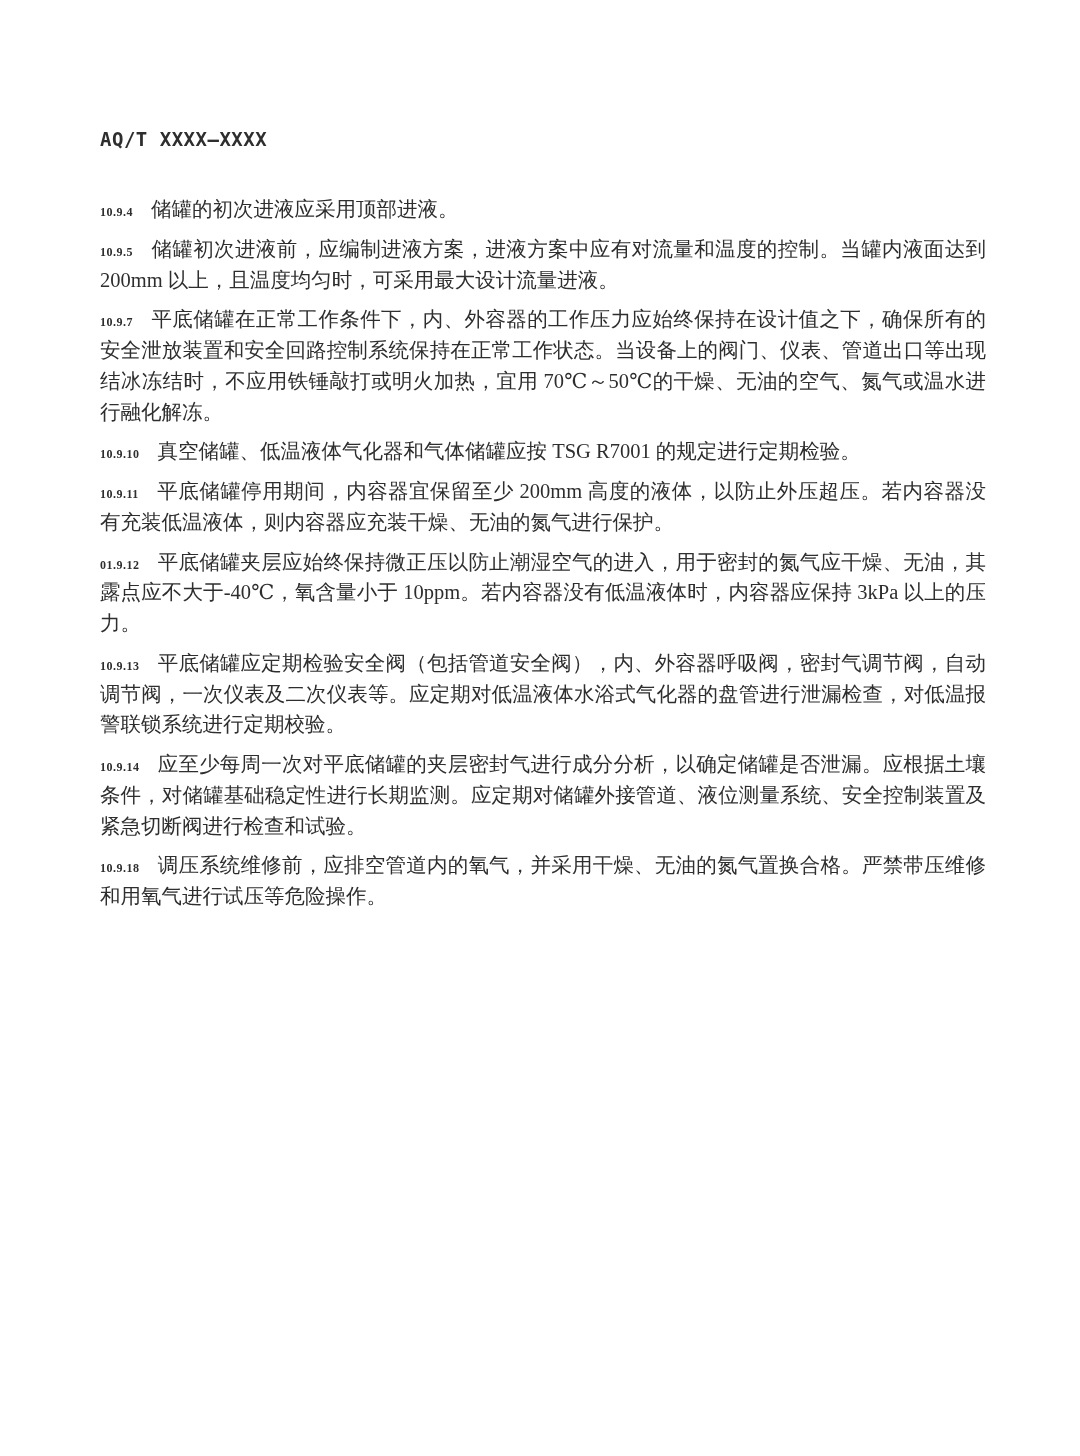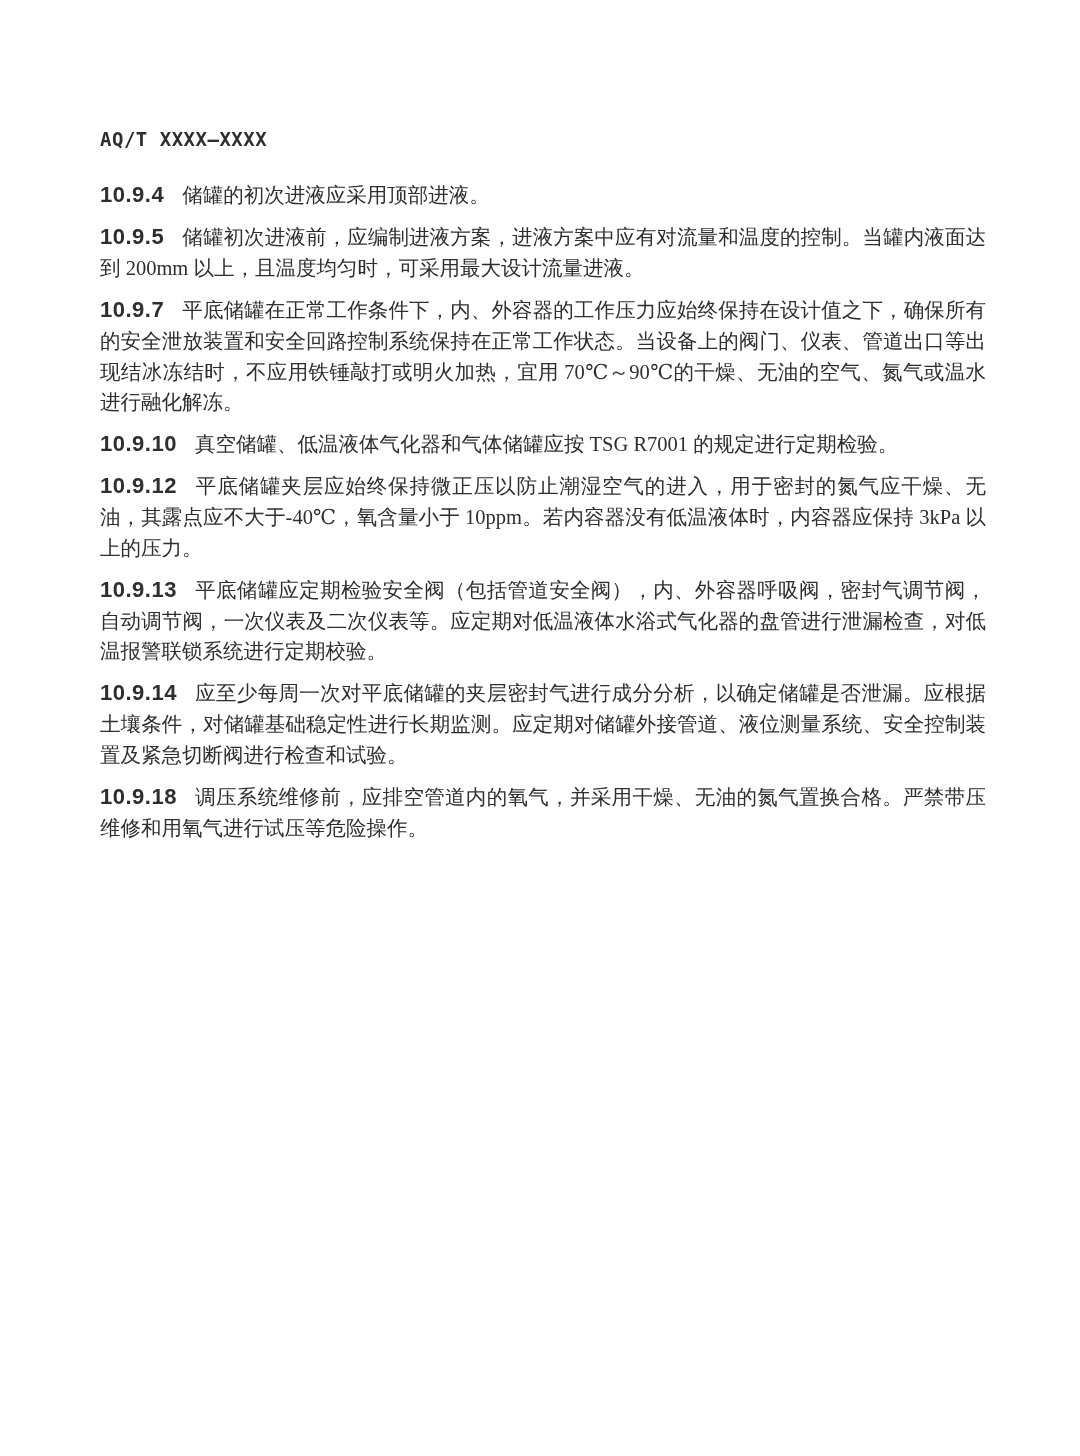--- a/index.html
+++ b/index.html
@@ -16,34 +16,34 @@
     padding: 128px 94px 0 100px;
     color: #2e2e2e;
     font-family: "Liberation Serif", "DejaVu Serif", serif;
   }
   .doc-header {
     font-family: "DejaVu Sans Mono", "Liberation Mono", monospace;
     font-weight: 600;
     font-size: 19px;
     letter-spacing: 0.5px;
     color: #2e2e2e;
-    margin-bottom: 28px;
+    margin-bottom: 44px;
   }
   .content {
     font-size: 20.5px;
     line-height: 1.5;
     text-align: justify;
   }
   .para {
     margin: 0 0 9px 0;
   }
   .clause-num {
-    font-family: Liberation Sans, sans-serif;
+    font-family: Liberation Serif, serif;
     font-weight: 700;
-    font-size: 22px;
+    font-size: 12px;
     letter-spacing: 0.5px;
     margin-right: 18px;
     white-space: nowrap;
   }
 </style>
 </head>
 <body>
 
 <div class="page">
   <div class="doc-header">AQ/T XXXX—XXXX</div>
@@ -53,32 +53,35 @@
   <p class="para clause">
     <span class="clause-num">10.9.4</span><span class="clause-text">储罐的初次进液应采用顶部进液。</span>
   </p>
 
   <p class="para clause">
     <span class="clause-num">10.9.5</span><span class="clause-text">储罐初次进液前，应编制进液方案，进液方案中应有对流量和温度的控制。当罐内液面达到 200mm 以上，且温度均匀时，可采用最大设计流量进液。</span>
   </p>
 
 
   <p class="para clause">
-    <span class="clause-num">10.9.7</span><span class="clause-text">平底储罐在正常工作条件下，内、外容器的工作压力应始终保持在设计值之下，确保所有的安全泄放装置和安全回路控制系统保持在正常工作状态。当设备上的阀门、仪表、管道出口等出现结冰冻结时，不应用铁锤敲打或明火加热，宜用 70℃～90℃的干燥、无油的空气、氮气或温水进行融化解冻。</span>
+    <span class="clause-num">10.9.7</span><span class="clause-text">平底储罐在正常工作条件下，内、外容器的工作压力应始终保持在设计值之下，确保所有的安全泄放装置和安全回路控制系统保持在正常工作状态。当设备上的阀门、仪表、管道出口等出现结冰冻结时，不应用铁锤敲打或明火加热，宜用 70℃～50℃的干燥、无油的空气、氮气或温水进行融化解冻。</span>
   </p>
 
 
 
   <p class="para clause">
     <span class="clause-num">10.9.10</span><span class="clause-text">真空储罐、低温液体气化器和气体储罐应按 TSG R7001 的规定进行定期检验。</span>
   </p>
 
+  <p class="para clause">
+    <span class="clause-num">10.9.11</span><span class="clause-text">平底储罐停用期间，内容器宜保留至少 200mm 高度的液体，以防止外压超压。若内容器没有充装低温液体，则内容器应充装干燥、无油的氮气进行保护。</span>
+  </p>
 
   <p class="para clause">
-    <span class="clause-num">10.9.12</span><span class="clause-text">平底储罐夹层应始终保持微正压以防止潮湿空气的进入，用于密封的氮气应干燥、无油，其露点应不大于-40℃，氧含量小于 10ppm。若内容器没有低温液体时，内容器应保持 3kPa 以上的压力。</span>
+    <span class="clause-num">01.9.12</span><span class="clause-text">平底储罐夹层应始终保持微正压以防止潮湿空气的进入，用于密封的氮气应干燥、无油，其露点应不大于-40℃，氧含量小于 10ppm。若内容器没有低温液体时，内容器应保持 3kPa 以上的压力。</span>
   </p>
 
   <p class="para clause">
     <span class="clause-num">10.9.13</span><span class="clause-text">平底储罐应定期检验安全阀（包括管道安全阀），内、外容器呼吸阀，密封气调节阀，自动调节阀，一次仪表及二次仪表等。应定期对低温液体水浴式气化器的盘管进行泄漏检查，对低温报警联锁系统进行定期校验。</span>
   </p>
 
   <p class="para clause">
     <span class="clause-num">10.9.14</span><span class="clause-text">应至少每周一次对平底储罐的夹层密封气进行成分分析，以确定储罐是否泄漏。应根据土壤条件，对储罐基础稳定性进行长期监测。应定期对储罐外接管道、液位测量系统、安全控制装置及紧急切断阀进行检查和试验。</span>
   </p>
 

